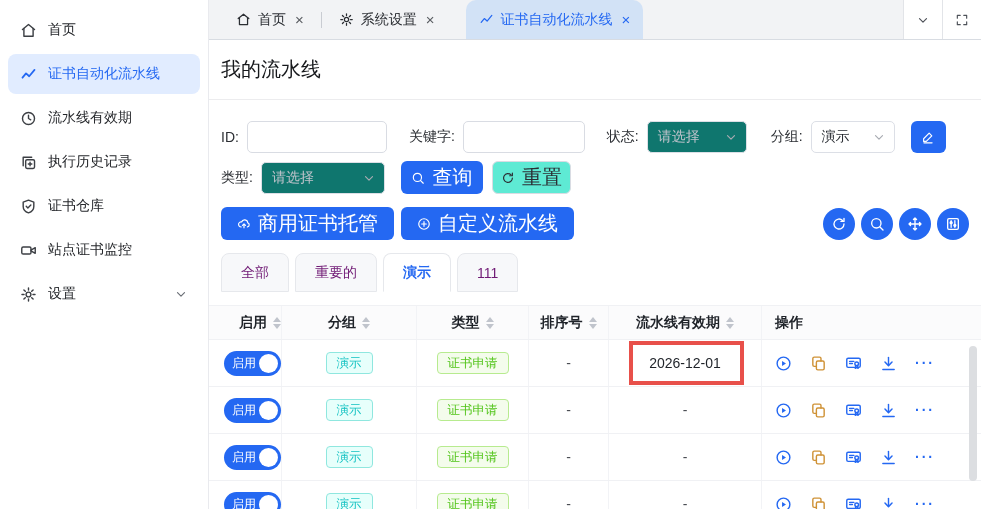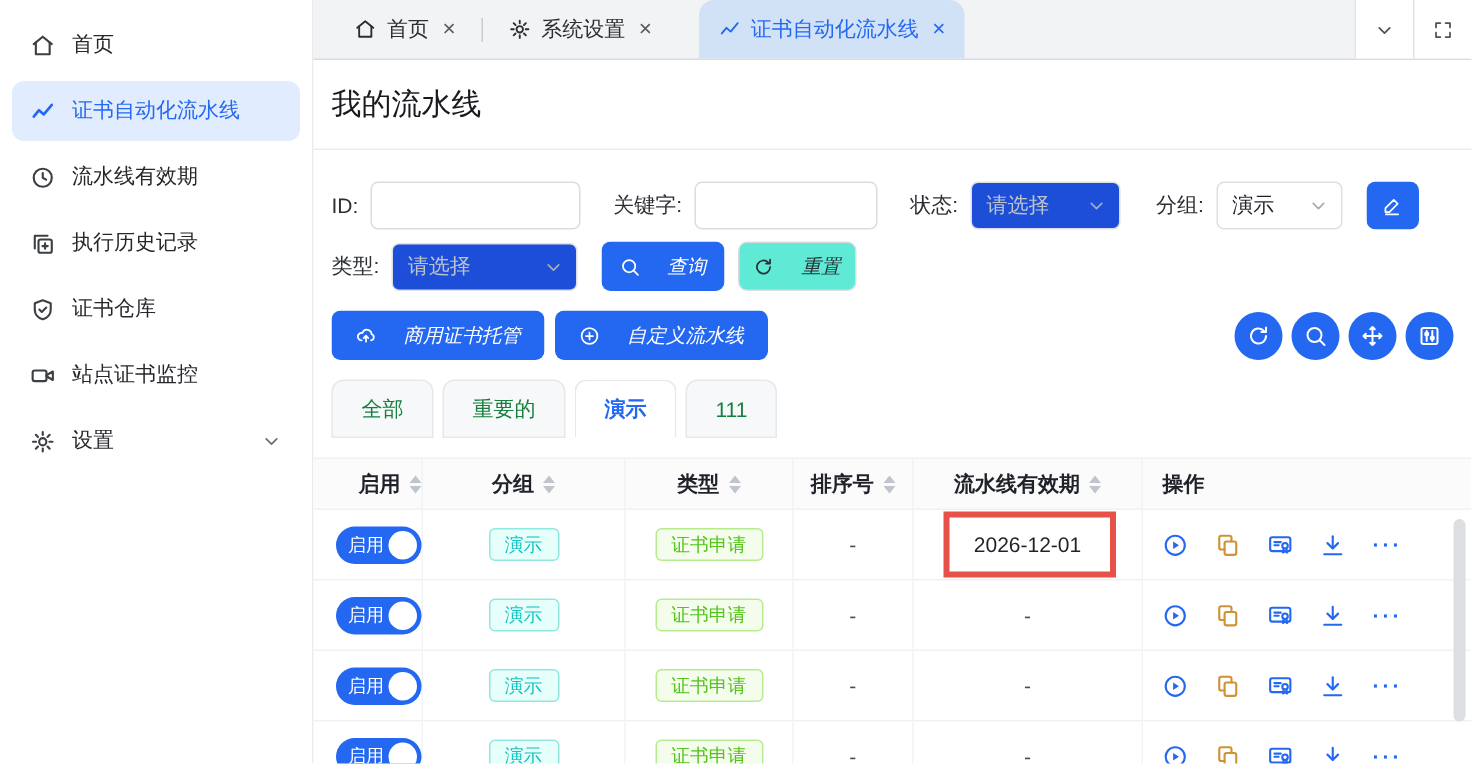--- a/index.html
+++ b/index.html
@@ -42,41 +42,41 @@
 
   
   .filters { padding-top:21px; }
   .f-row { display:flex; align-items:center; margin-bottom:8px; }
   .f-label { color:#2b2e33; margin-right:8px; white-space:nowrap; }
   .f-input { height:32px; border:1px solid #d9dce3; border-radius:5px; background:#fff; }
   .inp-id { width:140px; margin-right:22px; }
   .inp-kw { width:122px; margin-right:22px; }
   .f-select { height:32px; border:1px solid #dcdfe6; border-radius:5px; display:flex; align-items:center; justify-content:space-between; padding:0 8px 0 10px; color:#1f2329; }
   .f-select .chev { color:#a8abb2; }
-  .f-select.disabled { background:#1d4ed8; color:#bfc3cb; }
+  .f-select.disabled { background:#0f766e; color:#bfc3cb; }
   .sel-status { width:100px; margin-right:24px; }
   .sel-group { width:84px; margin-right:16px; }
   .sel-type { width:124px; margin-right:16px; }
-  .btn { display:inline-flex; align-items:center; justify-content:center; gap:18px; height:33px; border-radius:6px; border:1px solid transparent; cursor:pointer; font-size:13px; white-space:nowrap;font-style:italic; }
+  .btn { display:inline-flex; align-items:center; justify-content:center; gap:7px; height:33px; border-radius:6px; border:1px solid transparent; cursor:pointer; font-size:20px; white-space:nowrap; }
   .btn-primary { background:#2468f2; color:#fff; }
   .btn-plain { background:#5eead4; color:#2b2e33; border-color:#d9dce3; }
   .btn-edit { width:35px; height:32px; padding:0; background:#2468f2; color:#fff; border-radius:6px; }
   .btn-query { width:82px; margin-right:9px; }
   .btn-reset { width:79px; }
 
   
   .actions-row { display:flex; align-items:center; margin-top:13px; }
   .actions-row .btn-primary { padding:0 15px; margin-right:7px; }
   .spacer { flex:1; }
   .round-btn { width:32px; height:32px; border-radius:50%; background:#2468f2; color:#fff; display:flex; align-items:center; justify-content:center; margin-left:6px; cursor:pointer; }
   .round-btn .ic { width:16px; height:16px; }
 
   
   .vtabs { display:flex; gap:6px; margin-top:13px; align-items:flex-end; }
-  .vtab { height:39px; padding:0 19px; display:flex; align-items:center; background:#f7f8fa; border:1px solid #e6e8ec; border-radius:8px 8px 0 0; color:#15803d; cursor:pointer; }
+  .vtab { height:39px; padding:0 19px; display:flex; align-items:center; background:#f7f8fa; border:1px solid #e6e8ec; border-radius:8px 8px 0 0; color:#701a75; cursor:pointer; }
   .vtab.active { background:#fff; color:#2468f2; font-weight:bold; border-bottom-color:#fff; }
 
   
   .table { margin:13px -12px 0 -12px; }
   .t-row { display:flex; align-items:stretch; border-bottom:1px solid #f0f1f4; }
   .t-head { background:#fbfbfc; border-top:1px solid #f0f1f4; font-weight:bold; }
   .t-cell { display:flex; align-items:center; justify-content:center; gap:6px; border-right:1px solid #f2f3f6; min-height:33px; }
   .t-body .t-cell { min-height:46px; }
   .col-enable { width:73px; justify-content:flex-end; padding-left:9px; }
   .t-body .col-enable { padding-left:2px; }

